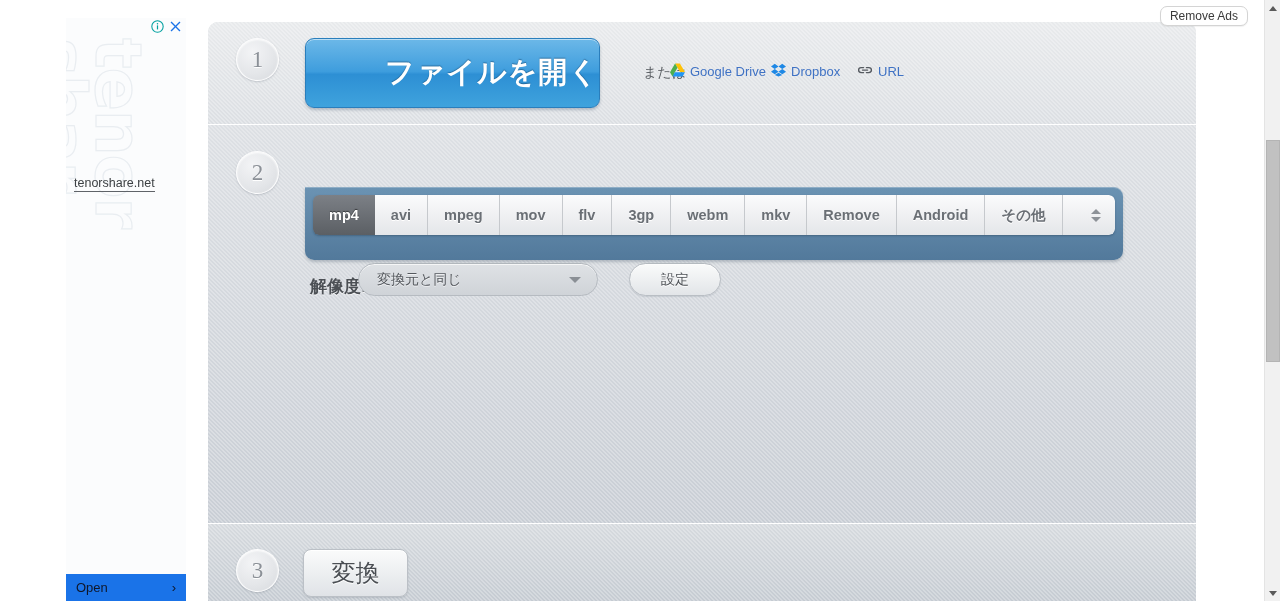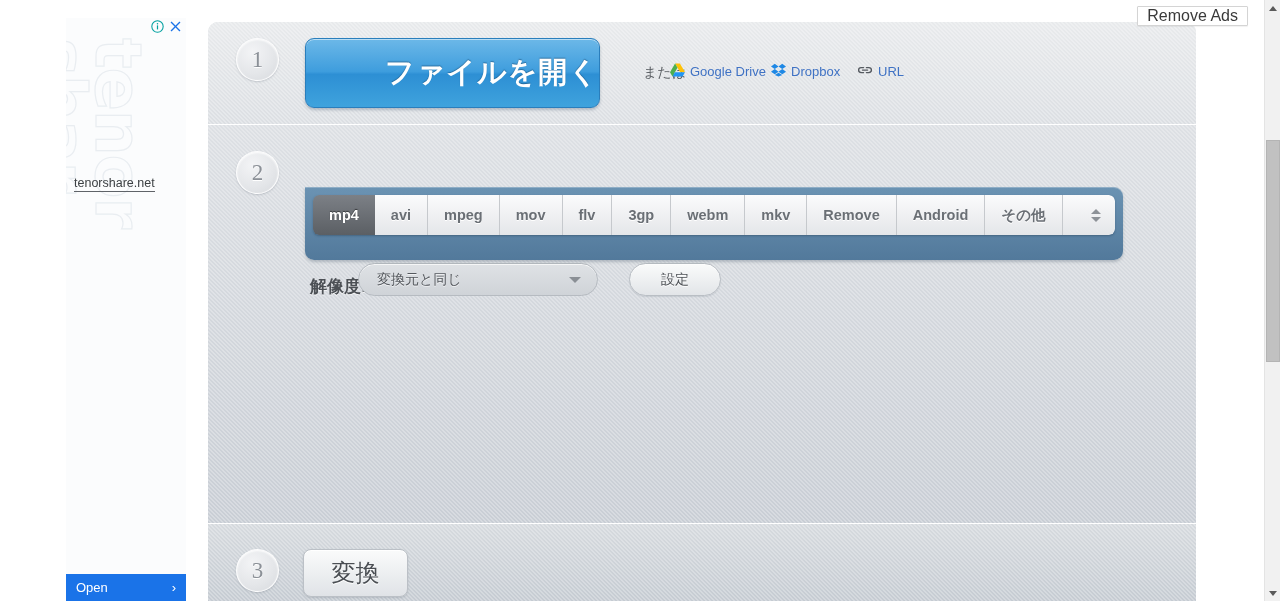--- a/index.html
+++ b/index.html
@@ -55,37 +55,37 @@
   #ad-url {
     position: absolute; left: 8px; top: 158px;
     font-size: 12.5px; color: #3c4043;
     border-bottom: 1.5px solid #5f6368;
     padding-bottom: 1px;
   }
   #ad-cta {
     position: absolute; left: 0px; bottom: 0px;
     width: 120px; height: 27px;
     background: #1a73e8;
-    color: #ffffff;
+    color: #0f172a;
     display: flex; align-items: center; justify-content: space-between;
     padding: 0 10px;
     font-size: 13px;
   }
   #ad-cta .arrow { font-size: 13px; }
 
   
   #remove-ads-btn {
     position: absolute; right: 32px; top: 6px;
     height: 20px;
     padding: 0 9px;
     display: flex; align-items: center;
     background: #ffffff;
     border: 1px solid #d4d4d4;
-    border-radius: 1px;
-    font-size: 16px;
+    border-radius: 7px;
+    font-size: 12px;
     color: #3a3a3a;
     box-shadow: 0 1px 1px rgba(0,0,0,0.06);
     z-index: 10;
   }
 
   
   #scrollbar {
     position: absolute; right: 0; top: 0;
     width: 16px; height: 601px;
     background: #f1f1f1;

